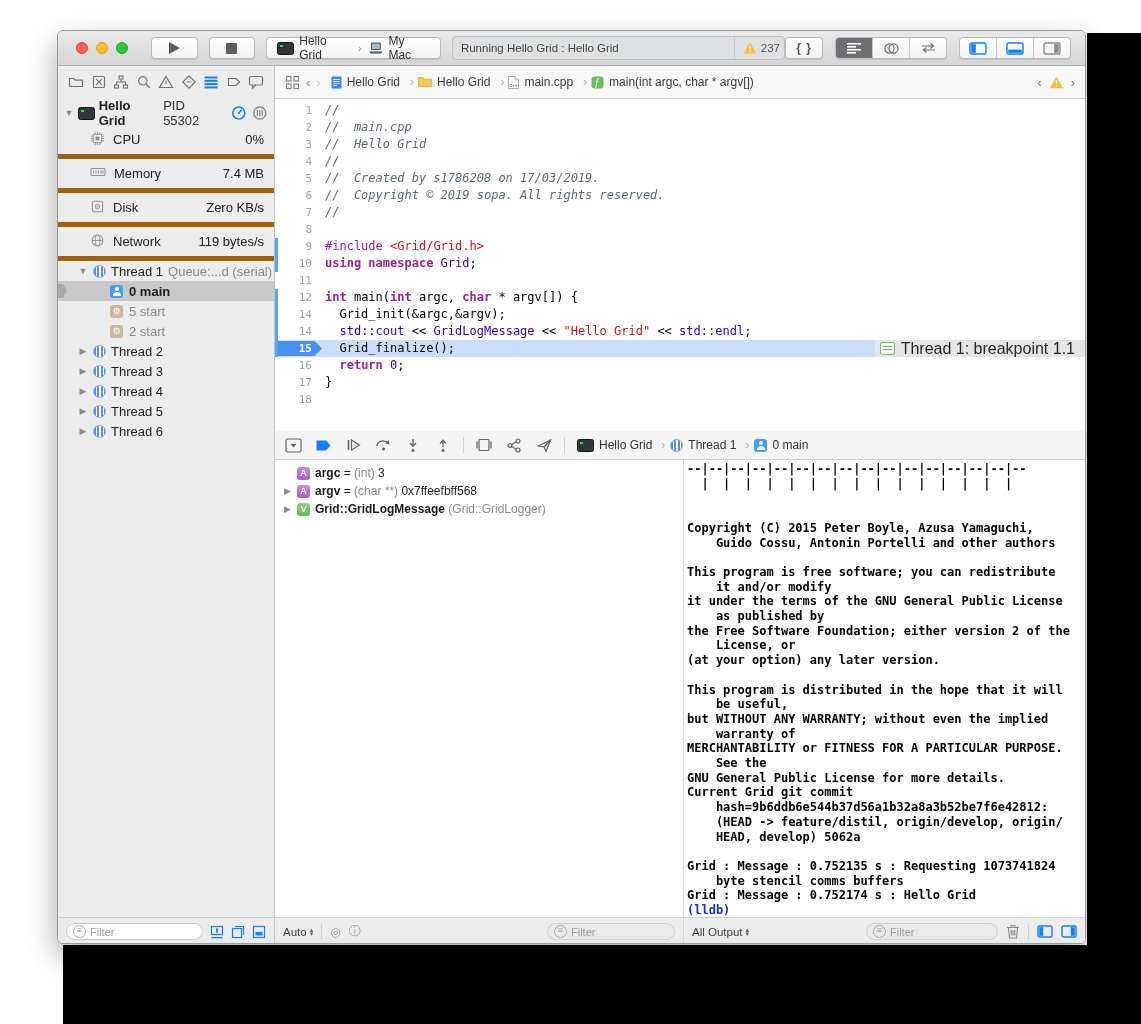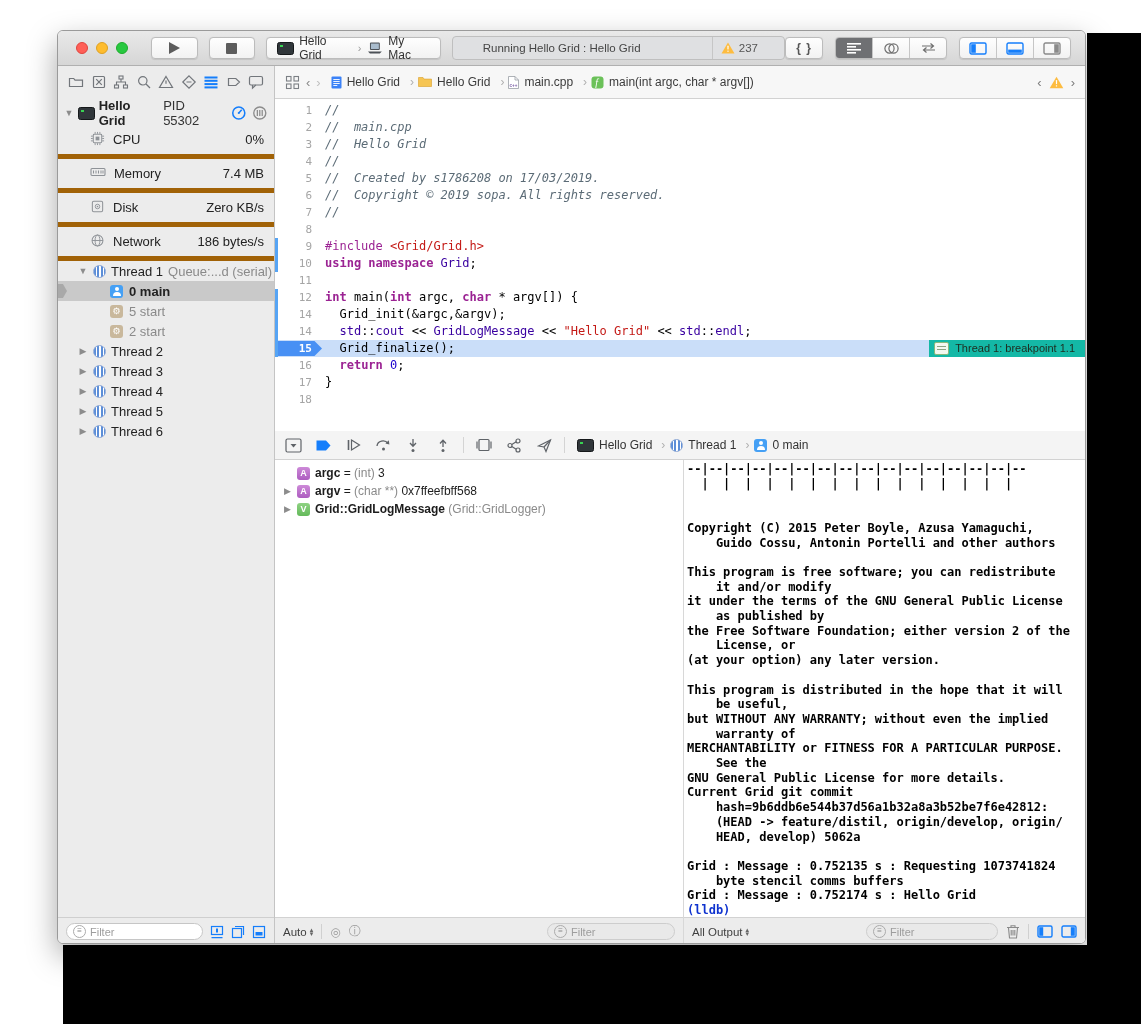--- a/index.html
+++ b/index.html
@@ -21,21 +21,21 @@
   .tl.yel{background:#febc2e;border:1px solid #dea123;}
   .tl.grn{background:#28c840;border:1px solid #1dad2b;}
   .cap{height:22px;border:1px solid #bcbcbc;border-radius:4px;background:linear-gradient(#fefefe,#f2f2f2);
        display:inline-flex;align-items:center;justify-content:center;box-shadow:0 .5px 1px rgba(0,0,0,.10);
        box-sizing:border-box;cursor:default;}
   .btn-run,.btn-stop{width:47px;margin-left:11px;}
   .stop-sq{width:11px;height:11px;background:#5c5c5c;border-radius:1px;}
   .scheme{margin-left:11px;padding:0 10px;gap:5px;font-size:12px;color:#333;}
   .chev{color:#9a9a9a;font-size:11px;margin:0 1px;}
   .status{margin-left:11px;width:336px;height:24px;background:#dfe0e2;border:1px solid #bfbfbf;border-radius:4px;
-          display:flex;align-items:center;padding:0 26px;box-sizing:border-box;font-size:11.5px;color:#454545;}
+          display:flex;align-items:center;padding:0 4px;box-sizing:border-box;font-size:11.5px;color:#454545;}
   .status .stxt{flex:1;padding-left:4px;}
   .warnbadge{display:flex;align-items:center;gap:4px;border-left:1px solid #c6c6c6;padding-left:8px;height:100%;
              color:#555;font-size:11.5px;margin-left:31px;}
   .right-cluster{margin-left:auto;display:flex;align-items:center;gap:12px;}
   .seg{display:flex;overflow:hidden;padding:0;}
   .seg .sg{width:36px;height:20px;display:flex;align-items:center;justify-content:center;border-left:1px solid #c6c6c6;}
   .seg .sg:first-child{border-left:none;}
   .sg.sel{background:#6f7073;}
   .brace{font-size:12px;color:#555;font-weight:bold;letter-spacing:1px;}
   .btn-brace{width:38px;}
@@ -102,22 +102,22 @@
   .sg-c{color:#5b6b76;font-style:italic;}
   .sg-k{color:#9b2393;font-weight:bold;}
   .sg-p{color:#9b2393;}
   .sg-s{color:#c41a16;}
   .sg-t{color:#3900a0;}
   .sg-n{color:#1c00cf;}
   .cl.bp-row{background:#cadef9;}
   .cl.bp-row .ln{color:#fff;font-weight:bold;}
   .bp-badge{position:absolute;left:0;top:1px;bottom:1px;width:47px;background:#4890f4;
             clip-path:polygon(0 0,84% 0,100% 50%,84% 100%,0 100%);z-index:0;}
-  .annotation{margin-left:auto;background:#14b8a6;display:flex;align-items:center;gap:6px;padding:0 10px 0 5px;
-              font-family:"Liberation Sans",sans-serif;font-size:11px;color:#1e2b1e;}
+  .annotation{margin-left:auto;background:#e5e5e5;display:flex;align-items:center;gap:6px;padding:0 10px 0 5px;
+              font-family:"Liberation Sans",sans-serif;font-size:16px;color:#1e2b1e;}
   .ann-icon{width:13px;height:11px;background:#f2f8ef;border:1px solid #86b97a;border-radius:2px;position:relative;}
   .ann-icon::before{content:"";position:absolute;left:2px;right:2px;top:3px;height:1px;background:#8aa383;box-shadow:0 3px 0 #8aa383;}
   .changebar{position:absolute;left:0;width:3px;background:#56a4f4;z-index:2;}
 
   
   .debugbar{height:28px;border-bottom:1px solid #d2d2d2;background:#f4f4f4;display:flex;align-items:center;
             padding:0 8px;gap:10px;font-size:12px;color:#333;}
   .dbg-ic{display:flex;align-items:center;justify-content:center;width:20px;height:18px;}
   .dbg-sep{width:1px;height:16px;background:#d4d4d4;}
   .dbg-crumbs{display:flex;align-items:center;gap:5px;margin-left:2px;}
@@ -348,21 +348,21 @@
                 <span class="glabel">Disk</span>
                 <span class="gvalue">Zero KB/s</span>
               </div>
               <div class="gauge-row" style="position: relative;">
                 <span><svg width="15" height="15" viewBox="0 0 16 16">
                     <circle cx="8" cy="8" r="5.8" fill="none" stroke="#8e9297" stroke-width="1.1"></circle>
                     <ellipse cx="8" cy="8" rx="2.6" ry="5.8" fill="none" stroke="#8e9297" stroke-width="1"></ellipse>
                     <path d="M2.2 8 h11.6" stroke="#8e9297" stroke-width="1"></path>
                   </svg></span>
                 <span class="glabel">Network</span>
-                <span class="gvalue">186 bytes/s</span>
+                <span class="gvalue">119 bytes/s</span>
               </div>
             </div>
           <div id="threads">
               <div class="thread-row">
                 <span class="disc">▼</span>
                 <span class="th-ic"></span>
                 <span>Thread 1</span>
                 <span class="dim">Queue:...d (serial)</span>
               </div>
               <div class="frame-row sel">

